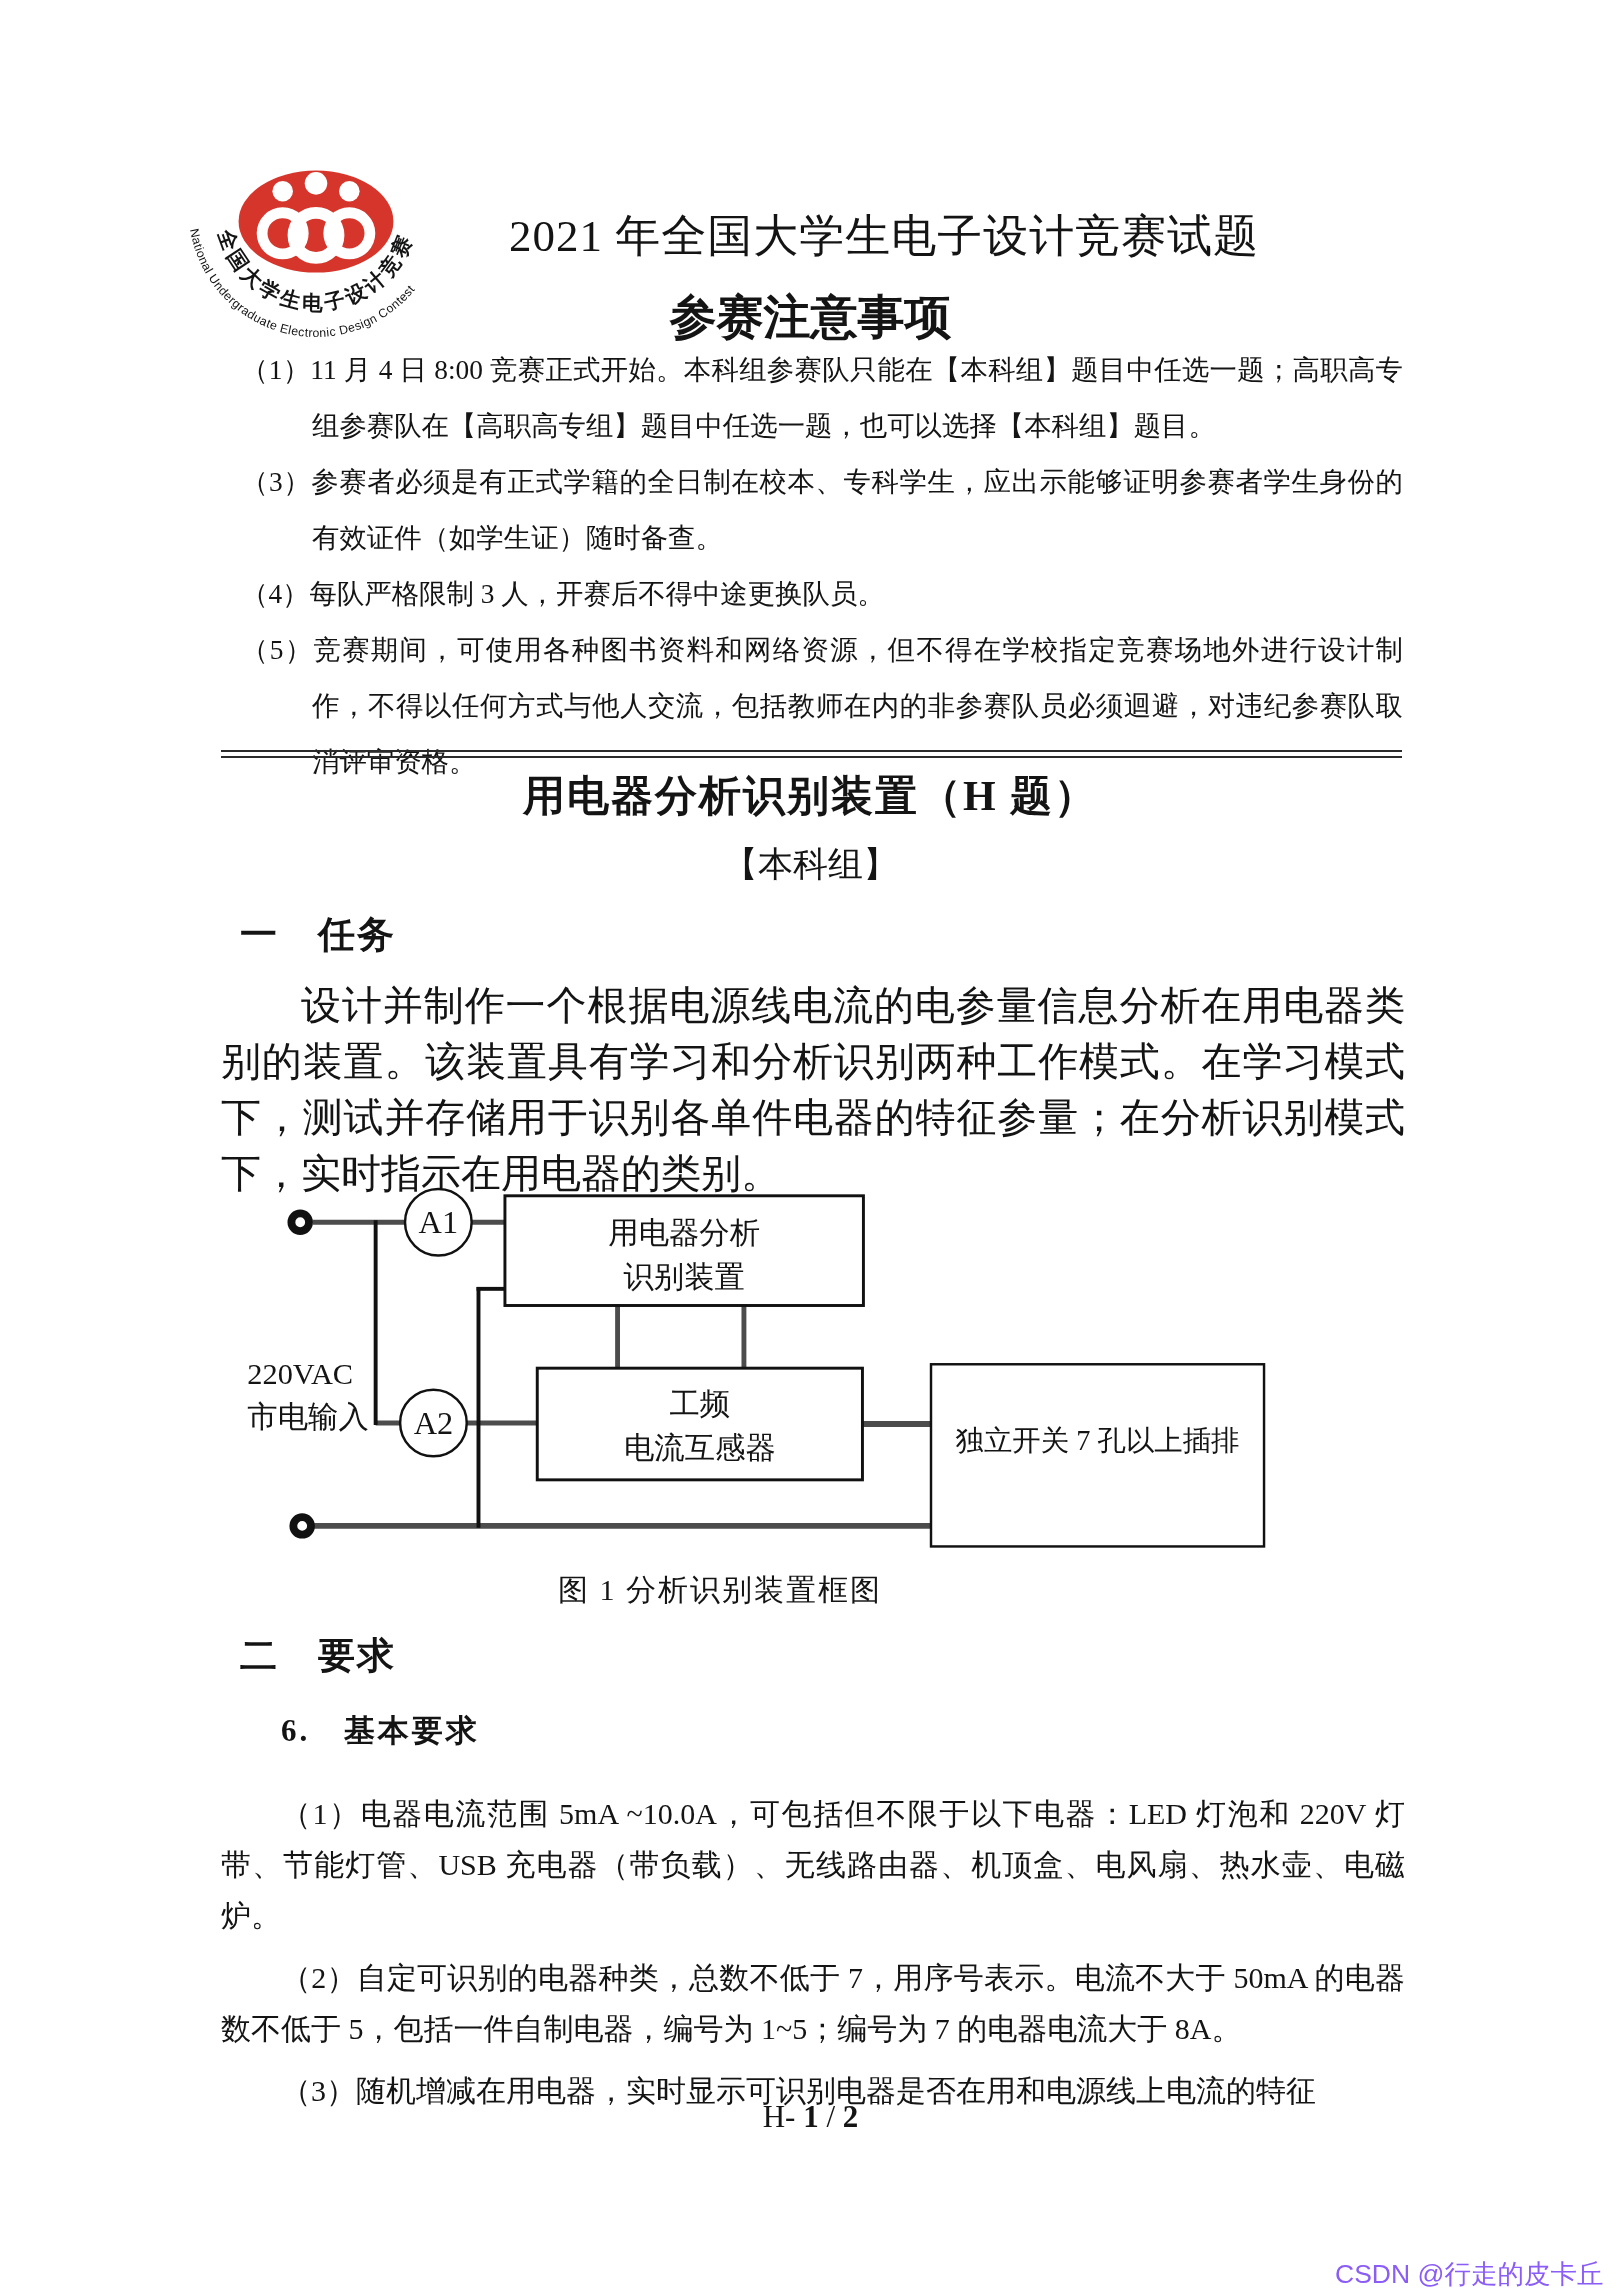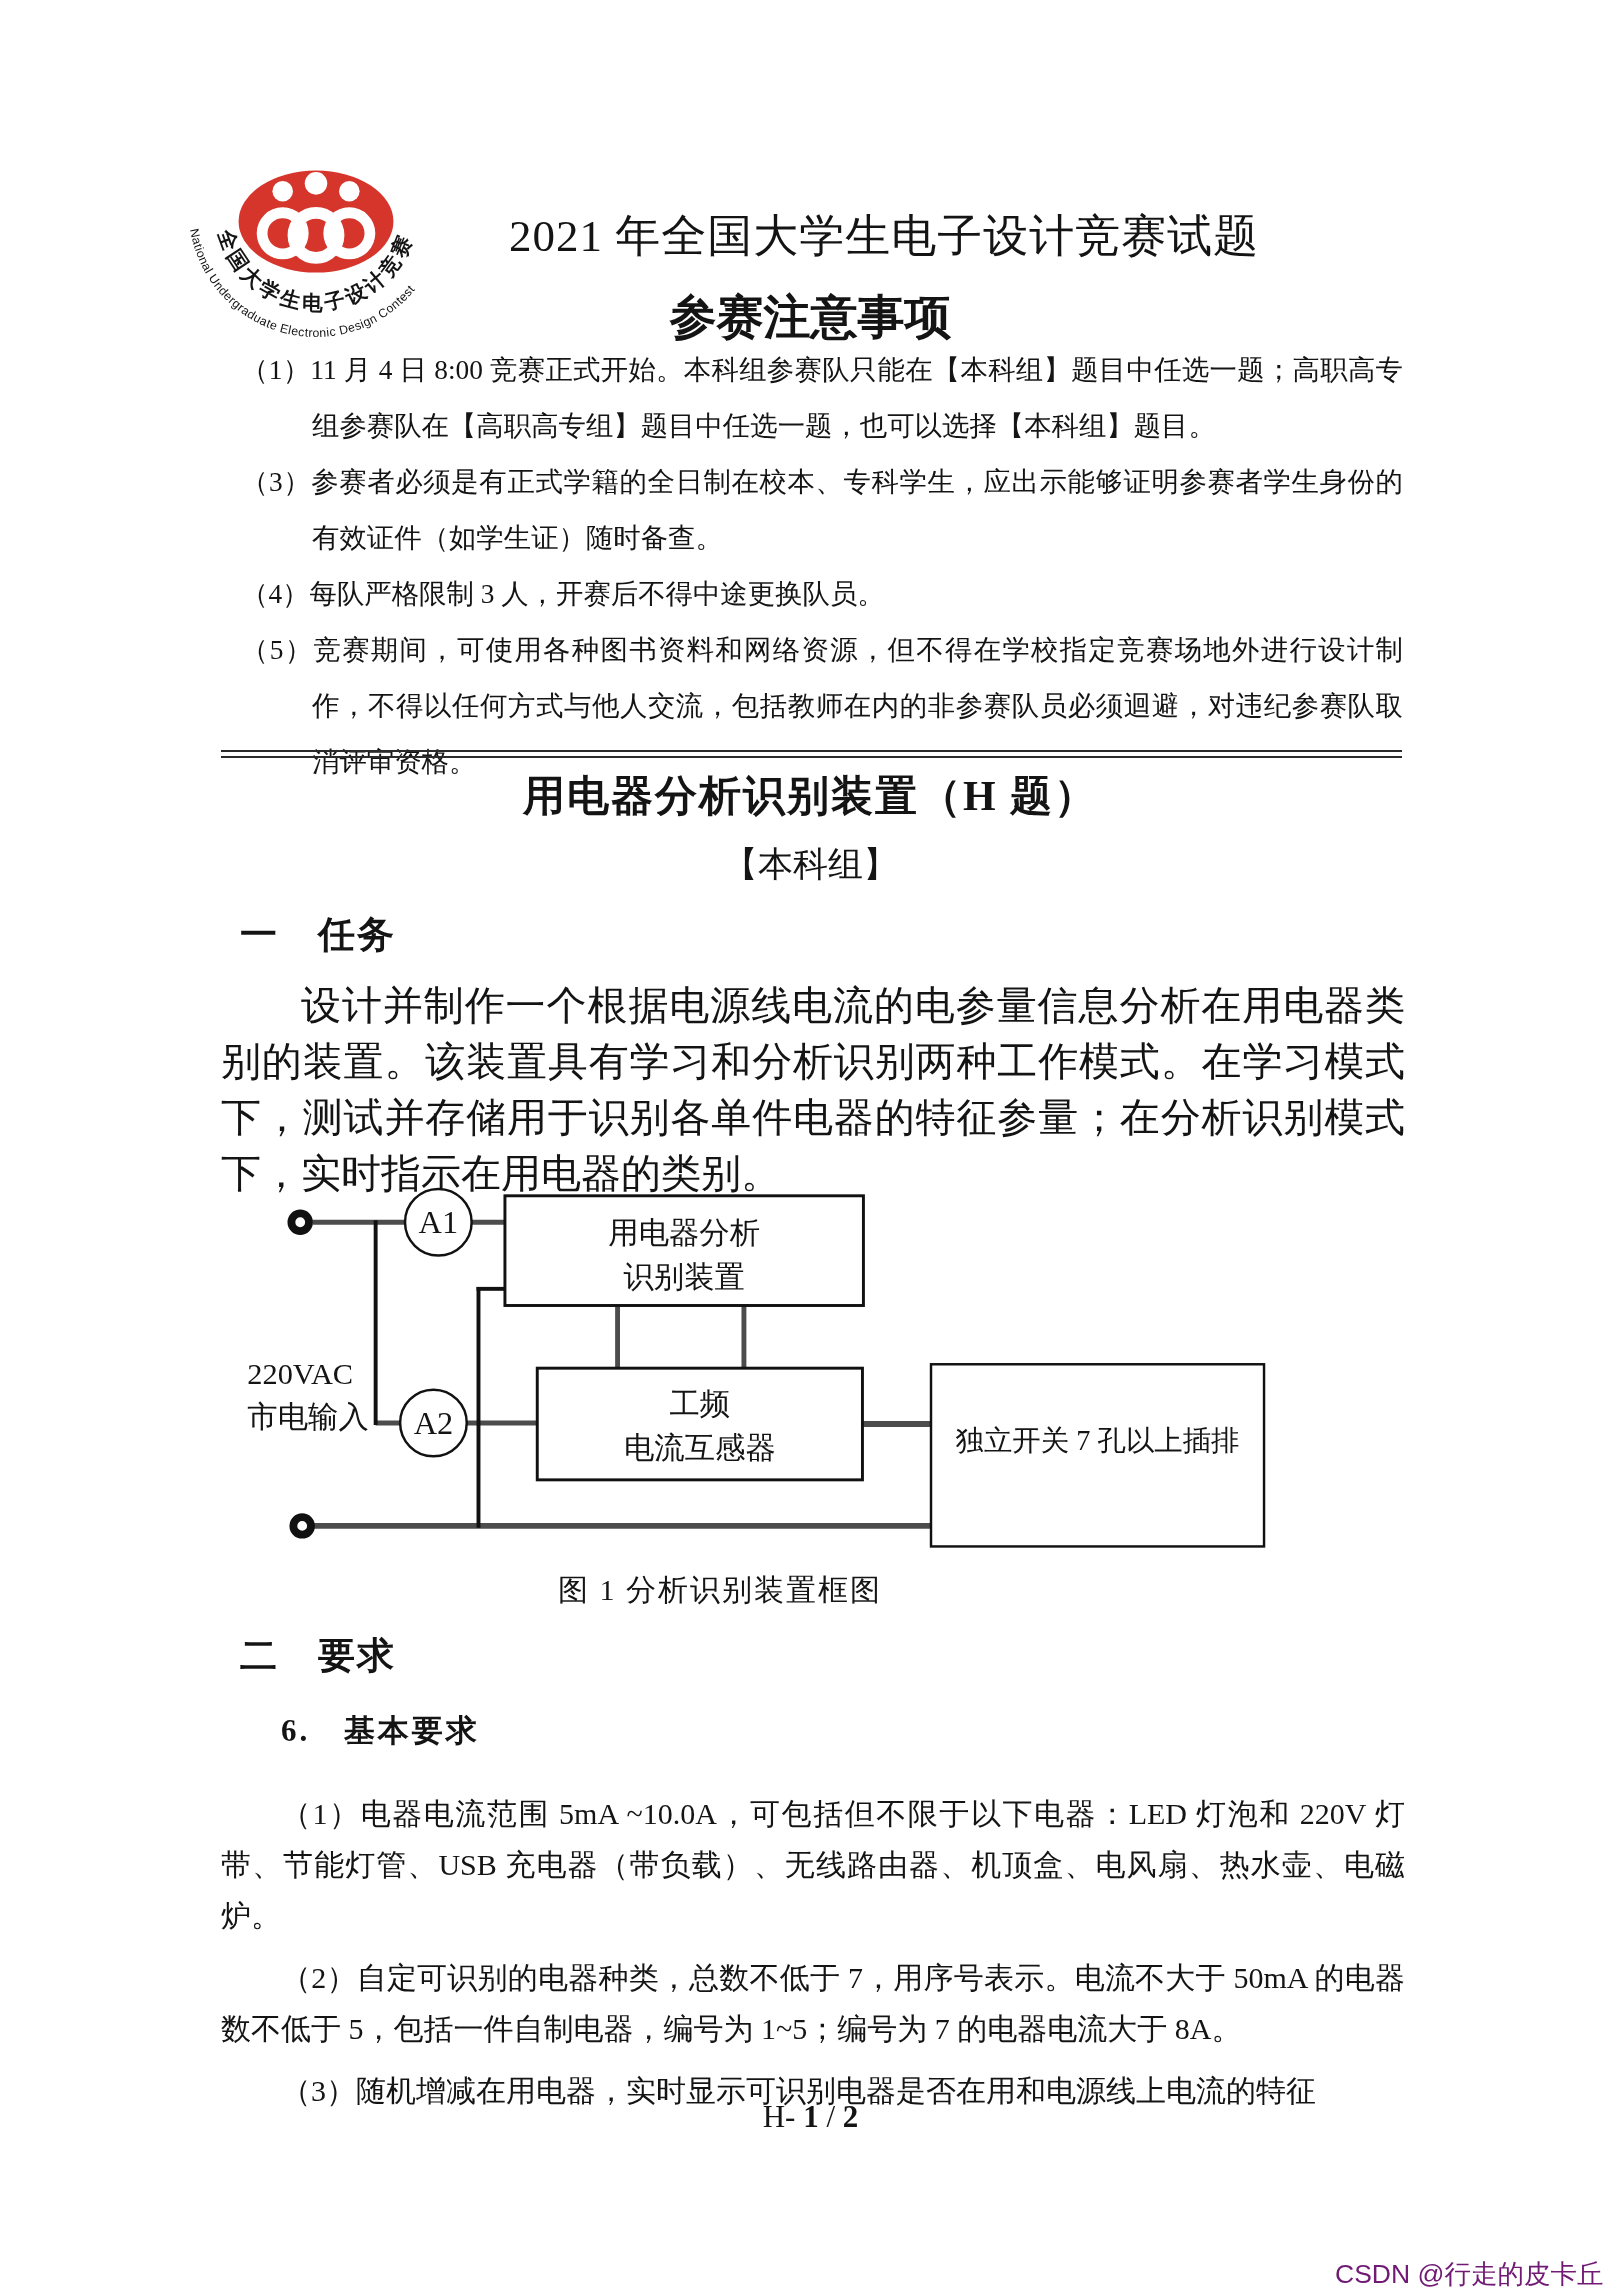--- a/index.html
+++ b/index.html
@@ -27,21 +27,21 @@
   .subsec { left:281px; top:1710px; font-size:31px; font-weight:bold; letter-spacing:2.9px; }
   .task-para { left:221px; width:1184px; top:978px; font-size:40px; line-height:56px;
                text-indent:2em; text-align:justify; margin:0; }
   .figure-svg { left:235px; top:1186px; }
   .fig-caption { left:235px; width:970px; top:1570px; font-size:30px; letter-spacing:2px; }
   .reqs { left:221px; width:1184px; top:1788px; font-size:30px; line-height:51px;
           text-align:justify; }
   .req { margin:0 0 10.8px 0; text-indent:2em; }
   .footer { left:0; right:0; top:2099px; font-size:31px; }
   .footer b { font-weight:bold; }
-  .watermark { right:17.6px; top:2256px; font-size:26.5px; color:#701a75;
+  .watermark { right:17.6px; top:2256px; font-size:26.5px; color:#8b5cf6;
                font-family:"Liberation Sans","DejaVu Sans",sans-serif; }
   svg text { font-family:"Liberation Serif","DejaVu Serif",serif; fill:#141414; }
 </style>
 </head>
 <body>
 
 <div class="page">
 
   <svg class="abs" style="left:169px; top:147px;" width="294" height="206" viewBox="0 0 300 210">
     <defs>

